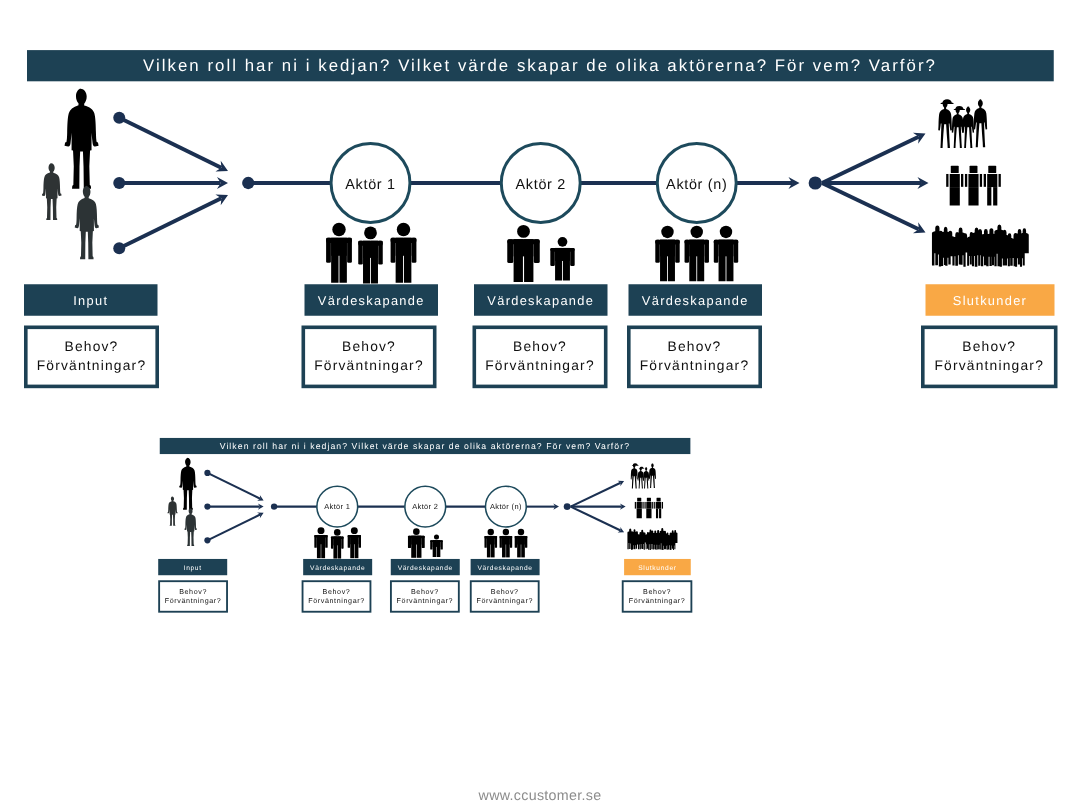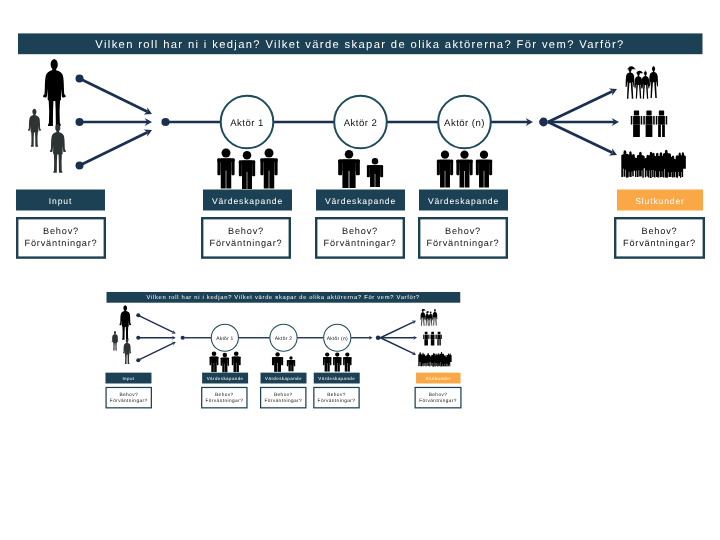--- a/index.html
+++ b/index.html
@@ -447,13 +447,14 @@
           <rect x="617" y="189.5" width="86" height="21" fill="#f9a845"></rect>
           <text x="660" y="203.6" text-anchor="middle" font-size="8.55" letter-spacing="0.87" fill="#ffffff" font-family="Liberation Sans, sans-serif">Slutkunder</text>
         </g>
         <g>
           <rect x="615.2" y="218.2" width="88.6" height="39.4" fill="#ffffff" stroke="#1d4154" stroke-width="2.4"></rect>
           <text x="659.5" y="234.3" text-anchor="middle" font-size="9.2" letter-spacing="0.8" fill="#111111" font-family="Liberation Sans, sans-serif">Behov?</text>
           <text x="659.5" y="246.4" text-anchor="middle" font-size="9.2" letter-spacing="0.8" fill="#111111" font-family="Liberation Sans, sans-serif">Förväntningar?</text>
         </g>
       </g>
   </svg>
+  <div class="footer">www.ccustomer.se</div>
 </div>
 
 </body></html>

